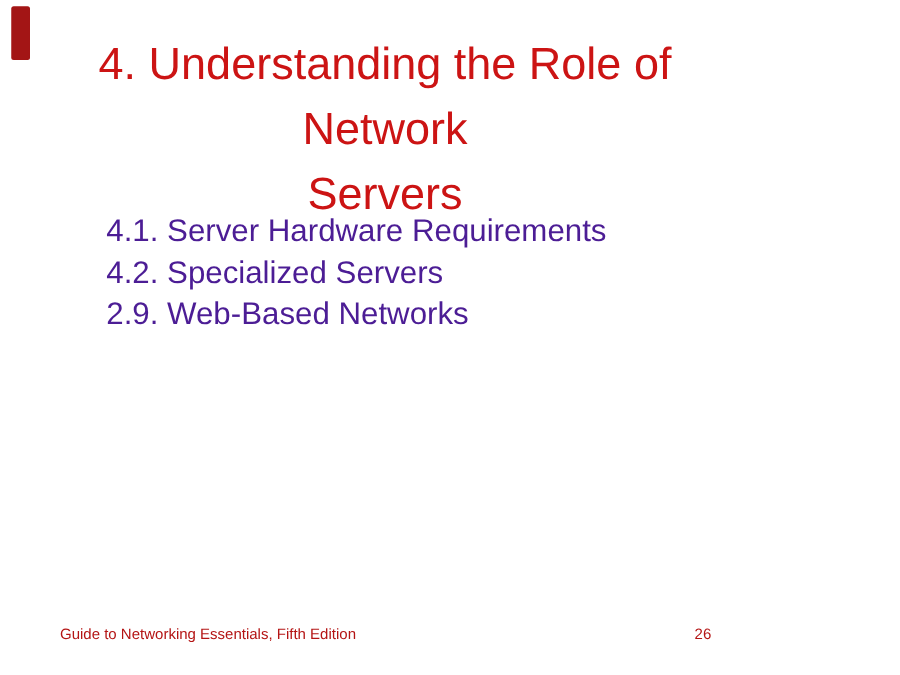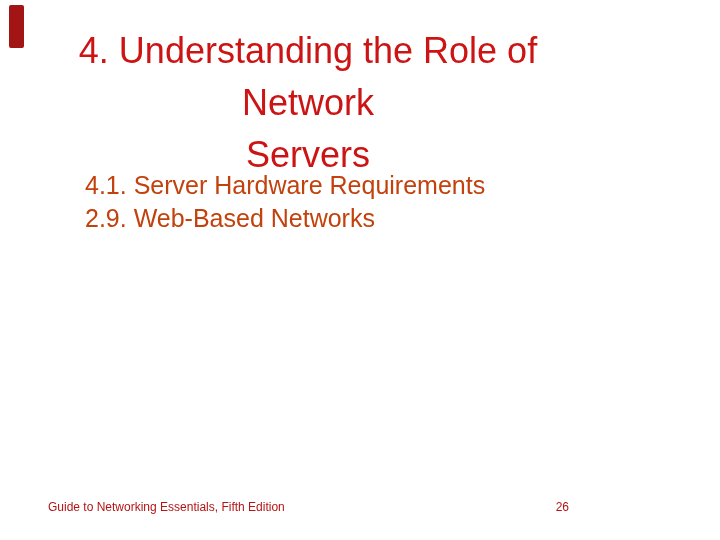--- a/index.html
+++ b/index.html
@@ -36,21 +36,21 @@
     line-height: 52px;
     letter-spacing: 0px;
   }
   .topic-list {
     position: absolute;
     left: 85px;
     top: 169px;
     margin: 0;
     padding: 0;
     list-style: none;
-    color: #c2410c;
+    color: #4c1d95;
     font-size: 25px;
     line-height: 33px;
   }
   .footer-text {
     position: absolute;
     left: 48px;
     top: 500px;
     color: #b41414;
     font-size: 12px;
     line-height: 14px;
@@ -72,20 +72,21 @@
 
   <div class="accent-bar"></div>
 
   <div class="slide-title">
     <div>4. Understanding the Role of Network</div>
     <div>Servers</div>
   </div>
 
   <ul class="topic-list">
     <li>4.1. Server Hardware Requirements</li>
+    <li>4.2. Specialized Servers</li>
     <li>2.9. Web-Based Networks</li>
   </ul>
 
   <div class="footer-text">Guide to Networking Essentials, Fifth Edition</div>
 
   <div class="page-number">26</div>
 
 </div>
 
 </body></html>

